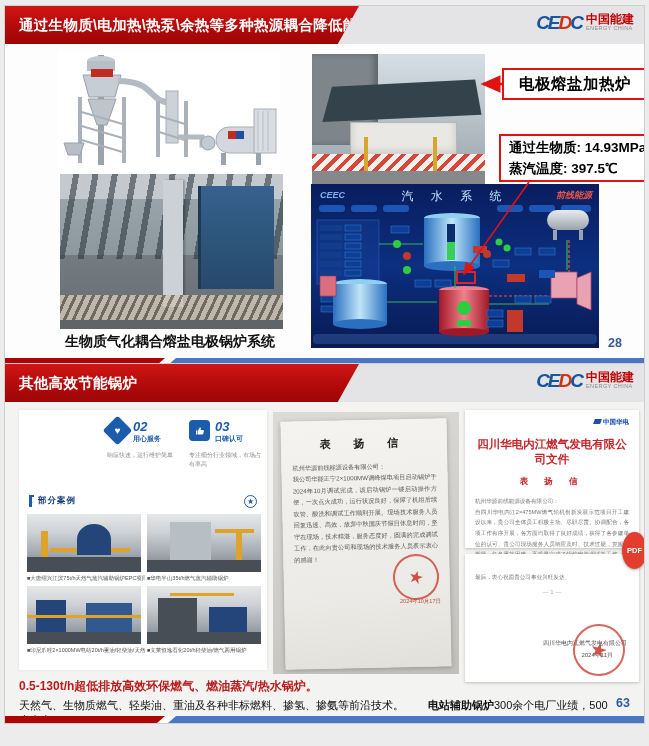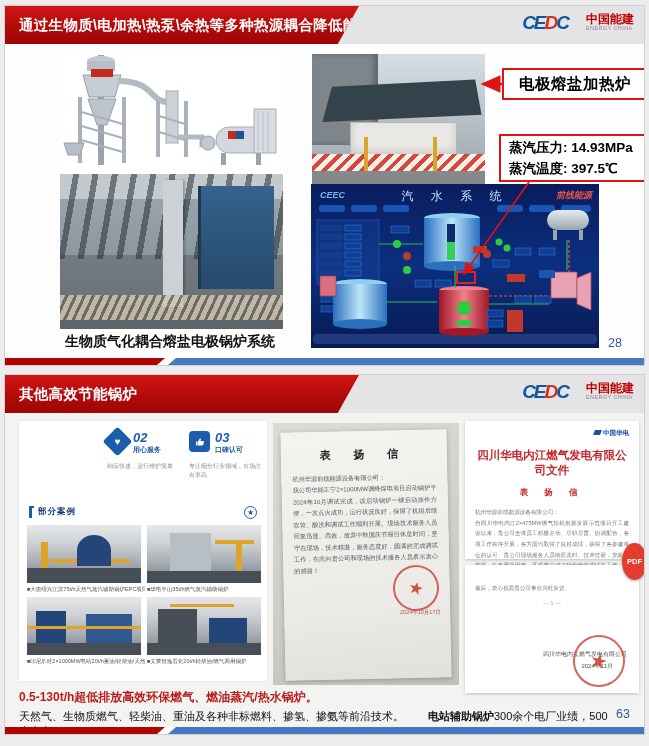--- a/index.html
+++ b/index.html
@@ -1,42 +1,42 @@
 <!DOCTYPE html>
 <html><head>
 <meta charset="utf-8">
 <style>
   * { margin:0; padding:0; box-sizing:border-box; }
   body { font-family:"Liberation Sans",sans-serif; background:#e9e9e9; }
   .page { position:relative; width:649px; height:746px; background:#ececec; overflow:hidden; }
 
   .slide { position:absolute; left:4px; width:641px; height:361px; background:#fdfdfd;
            border:1px solid #cfcfcf; overflow:hidden; }
-  #slide1 { top:5px; } #slide2 { top:374px; }
+  #slide1 { top:5px; } #slide2 { top:363px; }
 
   
   .slide-header { position:absolute; top:0; left:0; right:0; height:38px; background:#e4e4e6; }
   .banner { position:absolute; top:0; left:0; width:354px; height:38px;
             background:linear-gradient(180deg,#d01616 0%,#b30a0a 55%,#9d0606 100%);
             clip-path:polygon(0 0,100% 0,94% 100%,0 100%); display:flex; align-items:center; }
   .banner-title { color:#fff; font-weight:bold; font-size:14.5px; padding-left:14px; letter-spacing:.3px; white-space:nowrap; }
-  .logo { position:absolute; right:10px; top:7px; display:flex; align-items:center; gap:18px; }
+  .logo { position:absolute; right:10px; top:7px; display:flex; align-items:center; gap:4px; }
   .logo-mark { font-style:italic; font-weight:900; font-size:19px; letter-spacing:-2px; color:#17569f; line-height:1; }
   .logo-mark b { color:#d23317; font-style:italic; }
   .logo-txt { display:flex; flex-direction:column; line-height:1.05; }
   .logo-cn { color:#c00000; font-weight:900; font-size:12px; }
   .logo-en { color:#8b8b8b; font-size:5.5px; letter-spacing:.4px; }
 
   
   .bar-red { position:absolute; bottom:0; left:0; width:160px; height:7px; background:#ad0404;
              clip-path:polygon(0 0,100% 0,calc(100% - 8px) 100%,0 100%); }
   .bar-blue { position:absolute; bottom:0; left:163px; right:0; height:7px; background:#4a77c4;
               clip-path:polygon(8px 0,100% 0,100% 100%,0 100%); }
 
-  .pagenum { position:absolute; color:#2f5a9e; font-weight:normal; font-size:12.5px; }
+  .pagenum { position:absolute; color:#2f5a9e; font-weight:bold; font-size:12.5px; }
 
   
   .render-img { position:absolute; left:53px; top:45px; width:222px; height:123px; background:#fff; }
   .plant-photo { position:absolute; left:55px; top:168px; width:223px; height:155px;
     background:linear-gradient(180deg,#c3c9cd 0%,#c3c9cd 16%,#99a3aa 16%,#8d979e 52%,#747c83 52%,#6a7177 84%,#5e6468 84%); }
   .plant-beams { position:absolute; inset:0 0 45% 0;
     background:repeating-linear-gradient(100deg,transparent 0 13px,rgba(38,48,58,.55) 13px 19px); }
   .plant-blue { position:absolute; right:4%; top:8%; width:34%; height:66%;
     background:linear-gradient(180deg,#35628e,#27496b); border-left:3px solid #1d3a55; }
   .plant-col { position:absolute; left:46%; top:4%; width:9%; height:82%; background:#ccd1d5; box-shadow:2px 0 2px rgba(0,0,0,.25); }
@@ -307,21 +307,21 @@
             <rect x="196" y="126" width="16" height="22"></rect>
             <rect x="162" y="62" width="14" height="7"></rect>
           </g>
         <rect x="228" y="86" width="16" height="8" fill="#1c55b4"></rect>
         <rect x="146" y="88" width="18" height="11" fill="none" stroke="#ff2020" stroke-width="1.8"></rect>
       </svg>
     </div>
 
     <div class="callout-box">电极熔盐加热炉</div>
     <div class="steam-box">
-      <span>蒸汽压力:  14.93MPa</span>
+      <span>通过生物质:  14.93MPa</span>
       <span>蒸汽温度:  397.5℃</span>
     </div>
 
     <svg class="overlay" width="641" height="361">
       <defs>
         <marker id="arr" markerWidth="9" markerHeight="8" refX="7" refY="3.5" orient="auto">
           <path d="M0,0 L8,3.5 L0,7 z" fill="#e01212"></path>
         </marker>
       </defs>
       <line x1="497" y1="78" x2="478" y2="78" stroke="#e01212" stroke-width="2.5" marker-end="url(#arr)"></line>

